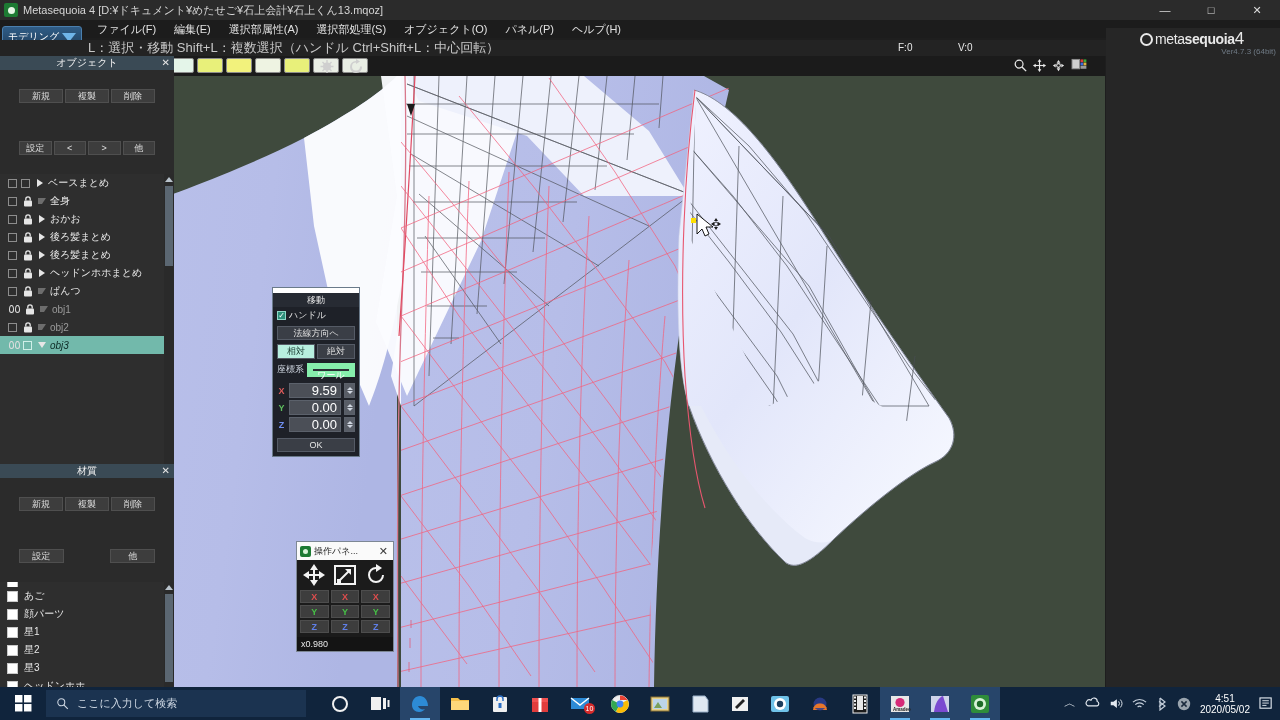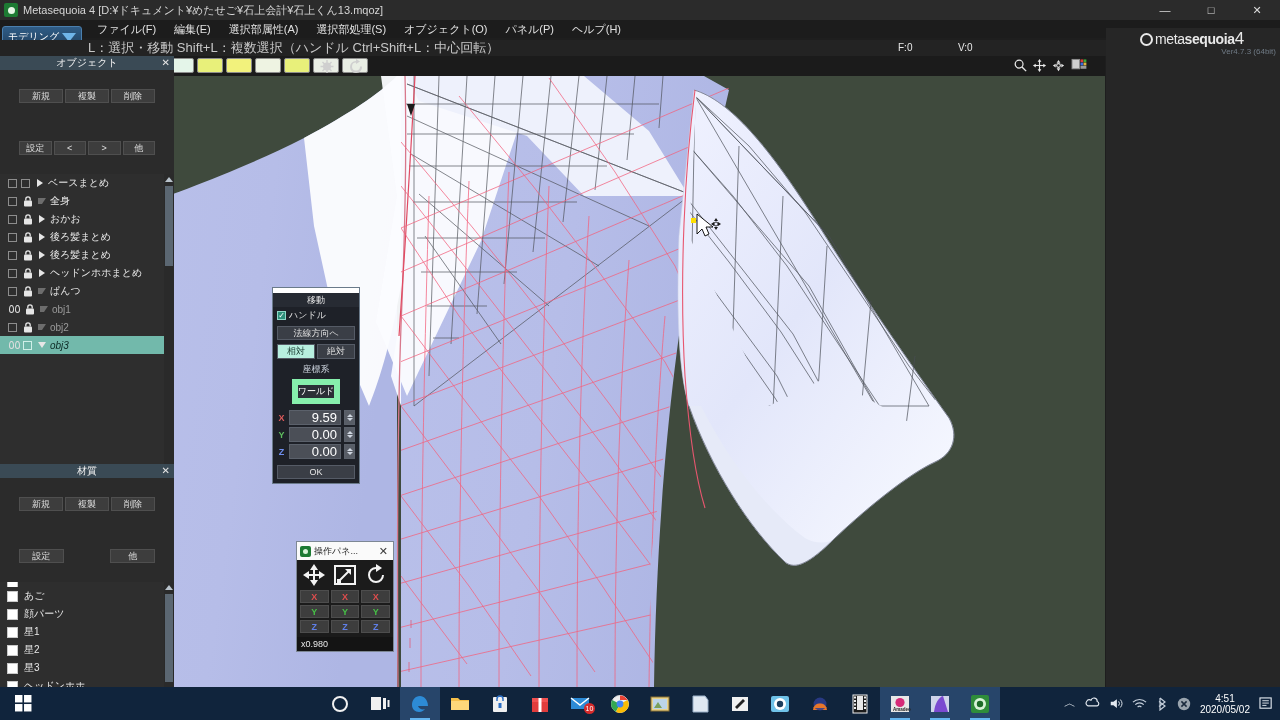--- a/index.html
+++ b/index.html
@@ -86,21 +86,21 @@
   .md-check .box { width:9px;height:9px;background:#2d8f7a;border:1px solid #8fd8c8;
     display:flex;align-items:center;justify-content:center;}
   .md-check .box:after{ content:"✓"; color:#fff; font-size:8px; line-height:8px;}
   .md-check .t { color:#e4e4e4; font-size:9px; }
   .md-btn { height:14px; background:#3a3e46; border:1px solid #555b66; color:#e0e0e0;
     font-size:9px; text-align:center; line-height:13px; }
   .md-seg { display:flex; gap:2px; }
   .md-seg > div { flex:1; height:15px; border:1px solid #555b66; font-size:9px; text-align:center;
     line-height:13px; color:#dedede; background:#3a3e46; }
   .md-seg > div.on { background:#b7efdf; color:#204339; }
-  .md-cs { display:flex; align-items:center; gap:3px;flex-direction:column; }
+  .md-cs { display:flex; align-items:flex-start; gap:3px; }
   .md-cs .lb { color:#cfd6e0; font-size:9px; }
   .md-cs .vl { flex:1; height:14px; background:#2b2f36; border:6px solid #86efac; color:#fff;
     font-size:9px; text-align:center; line-height:13px; }
   .md-axis { display:flex; align-items:center; gap:3px; margin-top:2px; }
   .md-axis .ax { width:9px; font-size:9px; font-weight:bold; text-align:center; }
   .md-axis .ax.x { color:#e05b5b; } .md-axis .ax.y { color:#5fbf5f; } .md-axis .ax.z { color:#6f8ff0; }
   .md-axis .num { flex:1; height:15px; background:#4b4f57; border:1px solid #5b616b;
     color:#fff; font-size:13px; text-align:right; padding-right:3px; line-height:14px; }
   .md-axis .spin { width:11px; height:15px; background:#585d66; border:1px solid #5b616b;
     display:flex; flex-direction:column; align-items:center; justify-content:center; gap:1px; }
@@ -1083,20 +1083,27 @@
 
   <div class="taskbar">
     <div class="tb-start">
       <svg width="17" height="17" viewBox="0 0 16 16">
         <rect x="0" y="0" width="7" height="7" fill="#fff"></rect>
           <rect x="8.5" y="0" width="7" height="7" fill="#fff"></rect>
         <rect x="0" y="8.5" width="7" height="7" fill="#fff"></rect>
           <rect x="8.5" y="8.5" width="7" height="7" fill="#fff"></rect>
       </svg>
     </div>
+    <div class="tb-search">
+      <svg class="si" width="13" height="13" viewBox="0 0 16 16">
+        <circle cx="6.5" cy="6.5" r="4.3" fill="none" stroke="#cfd8e3" stroke-width="1.3"></circle>
+        <line x1="9.6" y1="9.6" x2="14.5" y2="14.5" stroke="#cfd8e3" stroke-width="1.4"></line>
+      </svg>
+      <span class="st">ここに入力して検索</span>
+    </div>
     <div class="tb-apps" id="tb-apps">
         <div class="tapp">
           <svg width="22" height="22" viewBox="0 0 22 22">
             <circle cx="11" cy="11" r="7" fill="none" stroke="#f0f0f0" stroke-width="2"></circle>
           </svg>
         </div>
         <div class="tapp">
           <svg width="22" height="22" viewBox="0 0 22 22">
             <rect x="2" y="4" width="10" height="13" fill="#f0f0f0"></rect>
             <rect x="14" y="5" width="3" height="11" fill="#f0f0f0"></rect>

